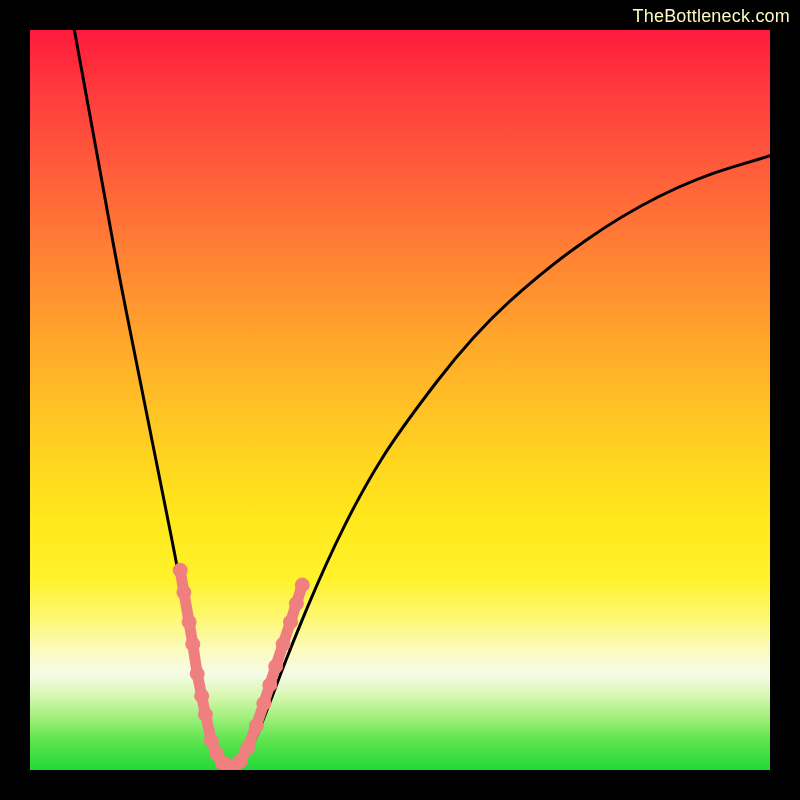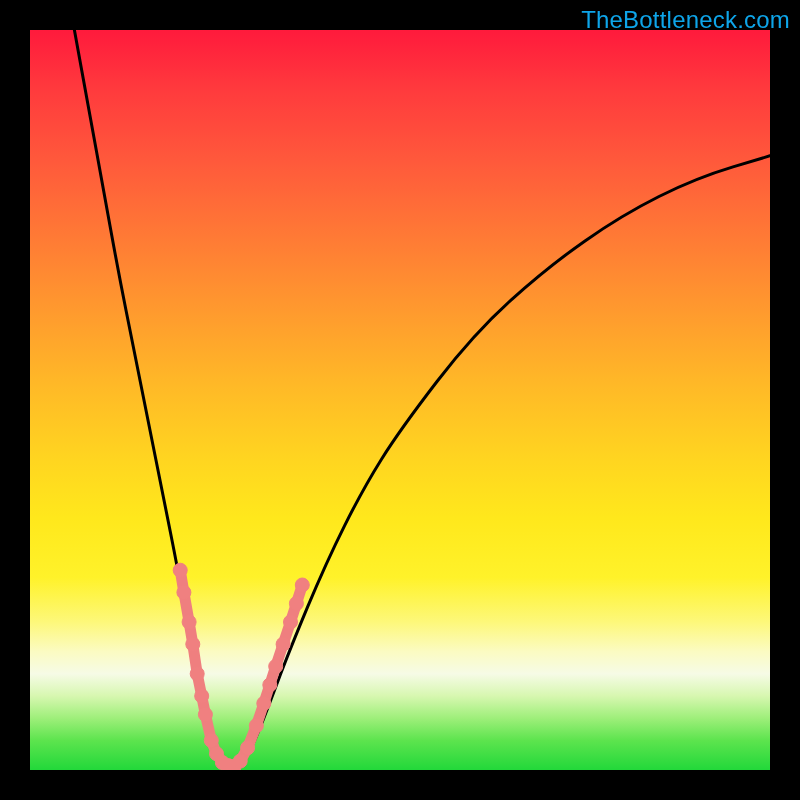--- a/index.html
+++ b/index.html
@@ -43,22 +43,22 @@
       #d7f7b0 90%,
       #9eef7a 93%,
       #5de44e 96%,
       #22d83a 100%
     );
   }
   .watermark {
     position: absolute;
     top: 6px;
     right: 10px;
-    color: #0ea5e9;
-    font-size: 24px;
+    color: #fef9c3;
+    font-size: 18px;
     letter-spacing: 0.2px;
     user-select: none;
     margin-left: 40px;
   }
   svg.curve {
     position: absolute;
     left: 0;
     top: 0;
     width: 740px;
     height: 740px;

